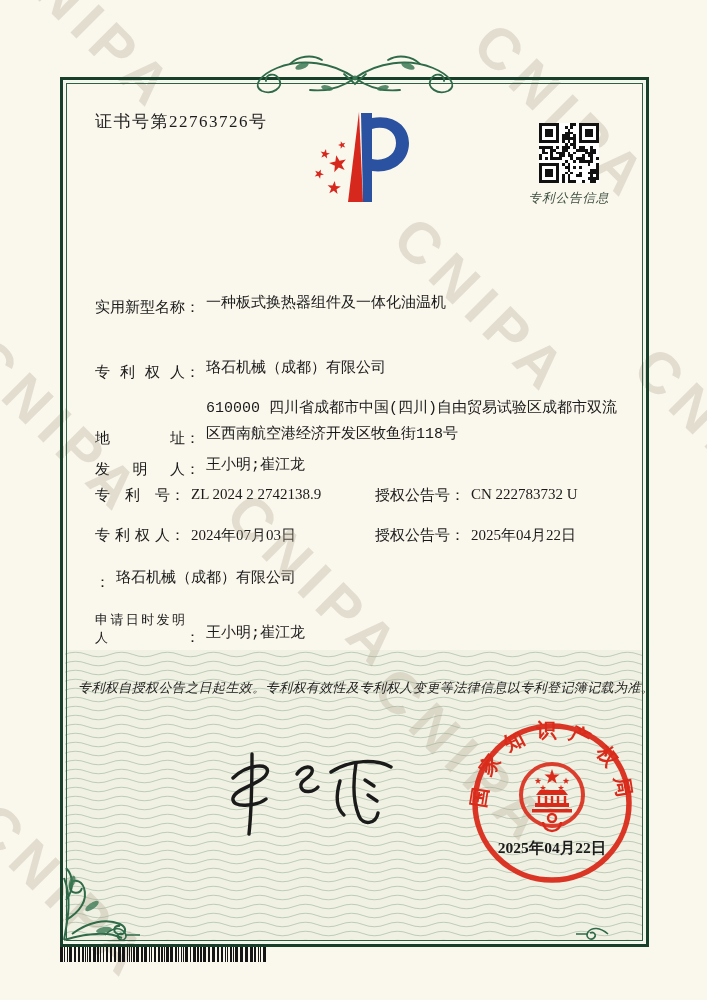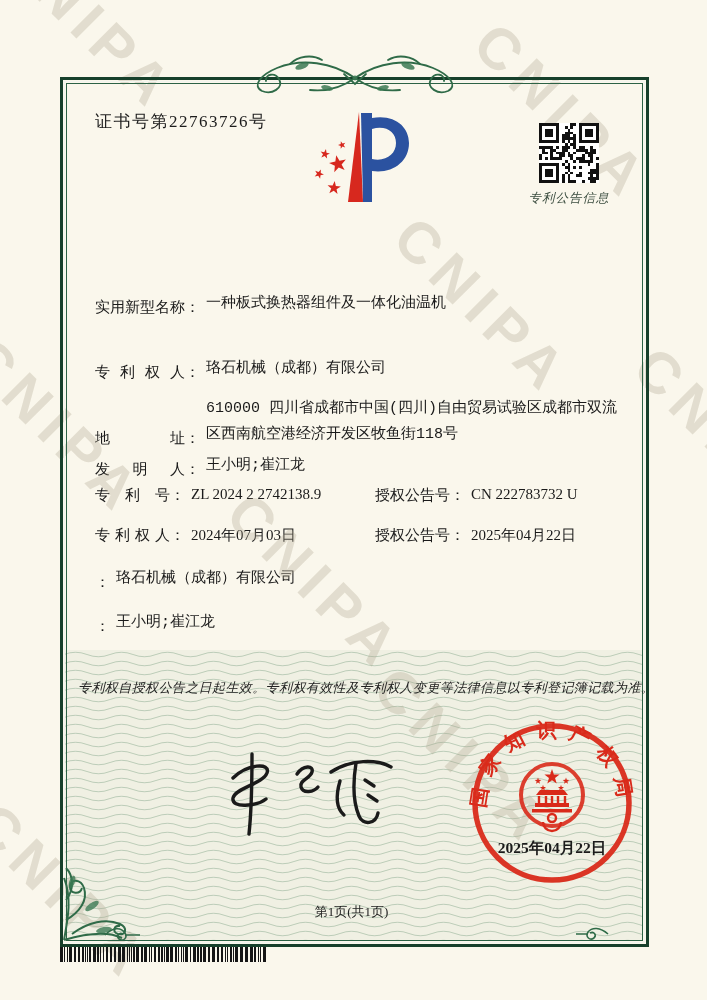--- a/index.html
+++ b/index.html
@@ -418,20 +418,21 @@
         <span class="colon">：</span>
       <span>2025年04月22日</span>
     </span>
   </div>
 
   <div class="row" style="top:566px">
       <span class="colon">：</span>
     <span class="val">珞石机械（成都）有限公司</span>
   </div>
   <div class="row" style="top:610px">
+    <span class="lab small">申请日时发明人</span>
       <span class="colon">：</span>
     <span class="val">王小明;崔江龙</span>
   </div>
 
   <div class="txt statement">
     <div class="l2">专利权自授权公告之日起生效。专利权有效性及专利权人变更等法律信息以专利登记簿记载为准。</div>
   </div>
 
 
   <svg class="txt sig" width="195" height="95" viewBox="0 0 195 95">
@@ -467,17 +468,16 @@
       <path d="M-16,-8 h32 l-4,-5 h-24 Z" stroke="none"></path>
       <path d="M-13,-7 v7 M13,-7 v7 M-6,-7 v7 M6,-7 v7 M0,-7 v7" stroke-width="2.4" fill="none"></path>
       <path d="M-17,0 h34 v4 h-34 Z" stroke="none"></path>
       <path d="M-20,6 h40 v3.5 h-40 Z" stroke="none"></path>
       <circle cx="0" cy="15" r="4" fill="none" stroke-width="2.4"></circle>
       <path d="M-9,19 a9,9 0 0 0 18,0" fill="none" stroke-width="2.4"></path>
     </g>
     <text x="0" y="50" text-anchor="middle" font-size="15.5" font-weight="600" fill="#1b1b1b" font-family="Liberation Serif, DejaVu Serif, serif">2025年04月22日</text>
   </svg>
 
-  <div class="txt footer">第1页(共1页)</div>
 
   <div class="barcode" id="barcode"><i style="width: 3px;"></i><em style="width: 1px;"></em><i style="width: 1px;"></i><em style="width: 2px;"></em><i style="width: 1px;"></i><em style="width: 1px;"></em><i style="width: 3px;"></i><em style="width: 2px;"></em><i style="width: 2px;"></i><em style="width: 2px;"></em><i style="width: 2px;"></i><em style="width: 2px;"></em><i style="width: 2px;"></i><em style="width: 1px;"></em><i style="width: 1px;"></i><em style="width: 1px;"></em><i style="width: 1px;"></i><em style="width: 1px;"></em><i style="width: 2px;"></i><em style="width: 2px;"></em><i style="width: 3px;"></i><em style="width: 1px;"></em><i style="width: 2px;"></i><em style="width: 1px;"></em><i style="width: 1px;"></i><em style="width: 2px;"></em><i style="width: 1px;"></i><em style="width: 2px;"></em><i style="width: 2px;"></i><em style="width: 2px;"></em><i style="width: 2px;"></i><em style="width: 2px;"></em><i style="width: 2px;"></i><em style="width: 2px;"></em><i style="width: 3px;"></i><em style="width: 1px;"></em><i style="width: 3px;"></i><em style="width: 2px;"></em><i style="width: 1px;"></i><em style="width: 1px;"></em><i style="width: 1px;"></i><em style="width: 1px;"></em><i style="width: 1px;"></i><em style="width: 1px;"></em><i style="width: 2px;"></i><em style="width: 1px;"></em><i style="width: 3px;"></i><em style="width: 2px;"></em><i style="width: 2px;"></i><em style="width: 1px;"></em><i style="width: 3px;"></i><em style="width: 2px;"></em><i style="width: 1px;"></i><em style="width: 1px;"></em><i style="width: 1px;"></i><em style="width: 2px;"></em><i style="width: 2px;"></i><em style="width: 2px;"></em><i style="width: 2px;"></i><em style="width: 1px;"></em><i style="width: 2px;"></i><em style="width: 1px;"></em><i style="width: 1px;"></i><em style="width: 1px;"></em><i style="width: 3px;"></i><em style="width: 1px;"></em><i style="width: 3px;"></i><em style="width: 2px;"></em><i style="width: 2px;"></i><em style="width: 1px;"></em><i style="width: 1px;"></i><em style="width: 2px;"></em><i style="width: 1px;"></i><em style="width: 1px;"></em><i style="width: 1px;"></i><em style="width: 1px;"></em><i style="width: 3px;"></i><em style="width: 2px;"></em><i style="width: 1px;"></i><em style="width: 2px;"></em><i style="width: 3px;"></i><em style="width: 1px;"></em><i style="width: 2px;"></i><em style="width: 1px;"></em><i style="width: 2px;"></i><em style="width: 1px;"></em><i style="width: 3px;"></i><em style="width: 2px;"></em><i style="width: 2px;"></i><em style="width: 2px;"></em><i style="width: 3px;"></i><em style="width: 2px;"></em><i style="width: 2px;"></i><em style="width: 2px;"></em><i style="width: 2px;"></i><em style="width: 2px;"></em><i style="width: 1px;"></i><em style="width: 1px;"></em><i style="width: 1px;"></i><em style="width: 2px;"></em><i style="width: 2px;"></i><em style="width: 1px;"></em><i style="width: 1px;"></i><em style="width: 1px;"></em><i style="width: 3px;"></i><em style="width: 2px;"></em><i style="width: 3px;"></i><em style="width: 2px;"></em><i style="width: 3px;"></i><em style="width: 2px;"></em><i style="width: 3px;"></i><em style="width: 1px;"></em><i style="width: 2px;"></i><em style="width: 2px;"></em><i style="width: 1px;"></i><em style="width: 1px;"></em><i style="width: 1px;"></i><em style="width: 2px;"></em><i style="width: 3px;"></i><em style="width: 1px;"></em></div>
 
 </div>
 
 </body></html>

